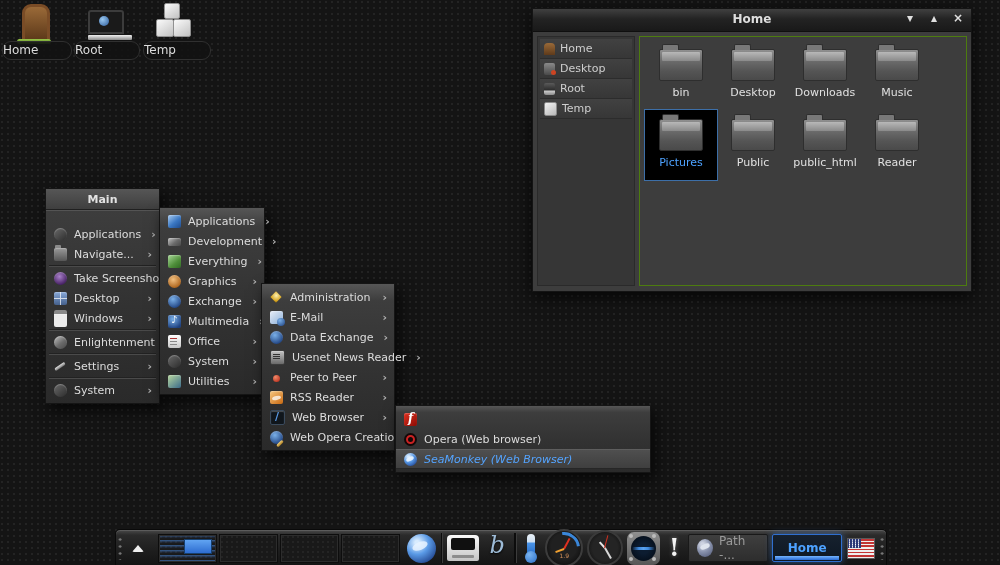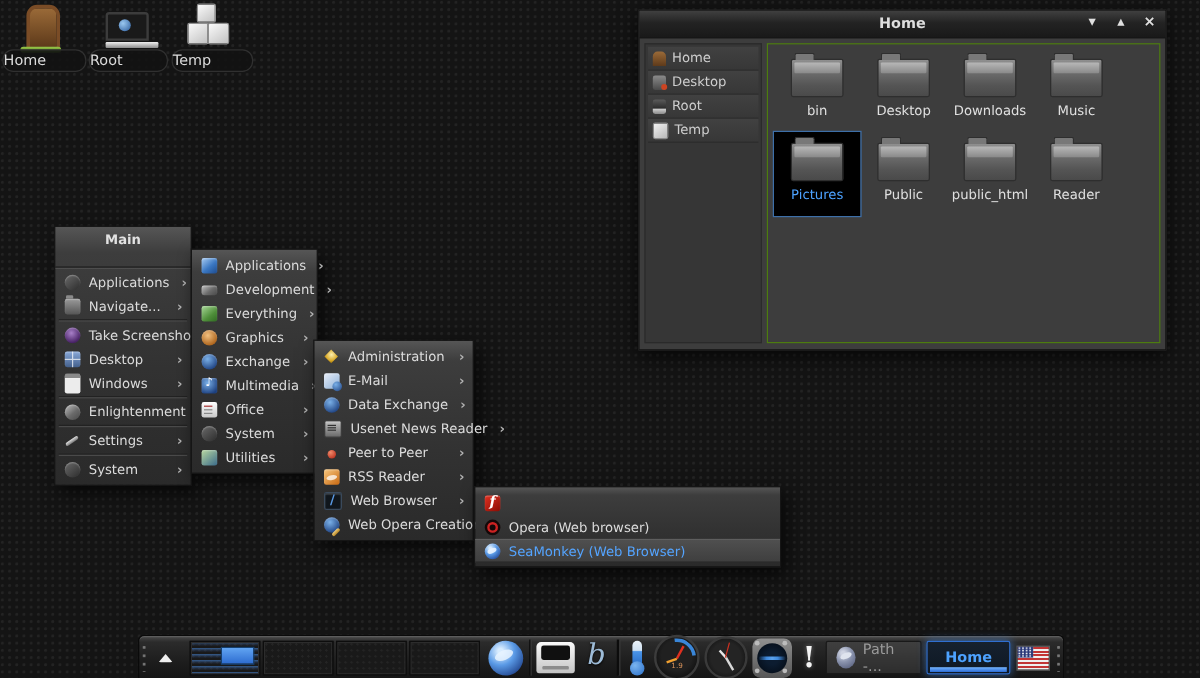--- a/index.html
+++ b/index.html
@@ -51,27 +51,27 @@
   .folder{position:relative;width:42px;height:30px;margin:6px 0 5px;border-radius:2px;border:1px solid #2e2e2e;
     background:linear-gradient(#8f8f8f,#696969 40%,#555 70%,#4a4a4a);}
   .folder::before{content:"";position:absolute;top:-6px;left:2px;width:15px;height:5px;background:#787878;
     border:1px solid #2e2e2e;border-bottom:none;border-radius:2px 2px 0 0;}
   .folder::after{content:"";position:absolute;top:2px;left:2px;right:2px;height:9px;border-radius:1px;
     background:linear-gradient(#b8b8b8,#8a8a8a);}
   
   .menu{position:absolute;padding:3px 0;border:1px solid #151515;
     background:linear-gradient(180deg,#565656 0,#3d3d3d 10%,#323232 55%,#2a2a2a 100%);
     box-shadow:4px 6px 14px rgba(0,0,0,.7);}
-  .mtitle{text-align:center;color:#e2e2e2;font-weight:bold;font-size:11px;padding:1px 0 16px;
-    border-bottom:1px solid #202020;box-shadow:0 1px 0 rgba(255,255,255,.12);margin-bottom:2px;}
+  .mtitle{text-align:center;color:#e2e2e2;font-weight:bold;font-size:11px;padding:1px 0 3px;
+    border-bottom:1px solid #202020;box-shadow:0 1px 0 rgba(255,255,255,.12);margin-bottom:14px;}
   .mi{height:20px;display:flex;align-items:center;padding:0 7px 0 8px;color:#dcdcdc;font-size:11px;white-space:nowrap;}
   .mi .lbl{flex:1;}
   .mi .arr{color:#b2b2b2;margin-left:10px;font-weight:bold;}
   .mi.selected{background:linear-gradient(#505050,#3e3e3e);color:#54a4ff;
-    box-shadow:inset 0 1px 0 #5e5e5e, inset 0 -1px 0 #262626;}
+    box-shadow:inset 0 1px 0 #5e5e5e, inset 0 -1px 0 #262626;font-style:italic;}
   .msep{margin:1px 3px;border-top:1px solid #222;border-bottom:1px solid #4a4a4a;height:0;}
   .ic{width:13px;height:13px;margin-right:7px;flex:none;border-radius:2px;box-shadow:inset 0 1px 1px rgba(255,255,255,.25);position:relative;}
   .rd{border-radius:50%;}
   .ig-gray{background:linear-gradient(140deg,#c2c2c2,#6b6b6b 55%,#484848);}
   .ig-dark{background:linear-gradient(140deg,#6a6a6a,#2c2c2c);}
   .ig-blue{background:linear-gradient(140deg,#a8ccf2,#3a77c2 55%,#1d4a8c);}
   .ig-dblue{background:radial-gradient(circle at 38% 32%,#7ab0e8,#1c3f7e 80%);}
   .ig-green{background:linear-gradient(140deg,#a8d898,#4f8f3a 60%,#2f6a22);}
   .ig-orange{background:radial-gradient(circle at 40% 35%,#f2c080,#b06820 70%,#7a4410);}
   .ig-purple{background:radial-gradient(circle at 42% 35%,#a880c8,#4a2468 70%,#241038);}

